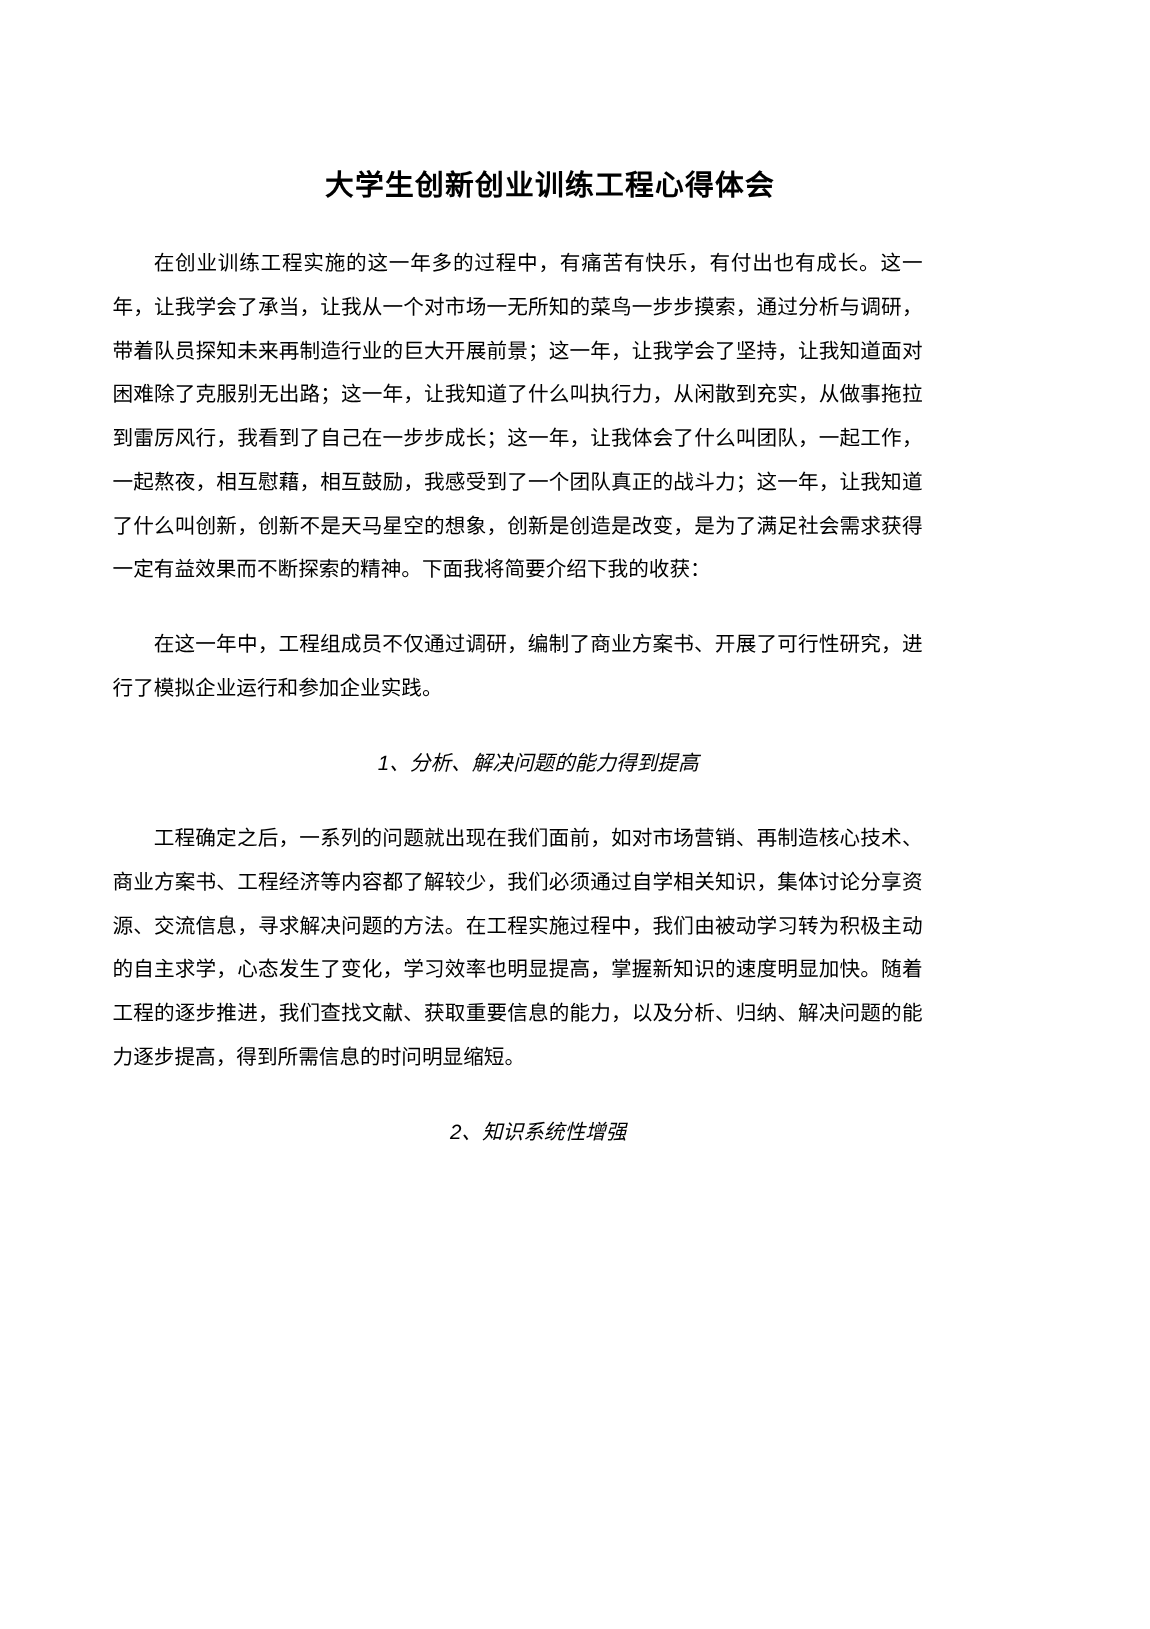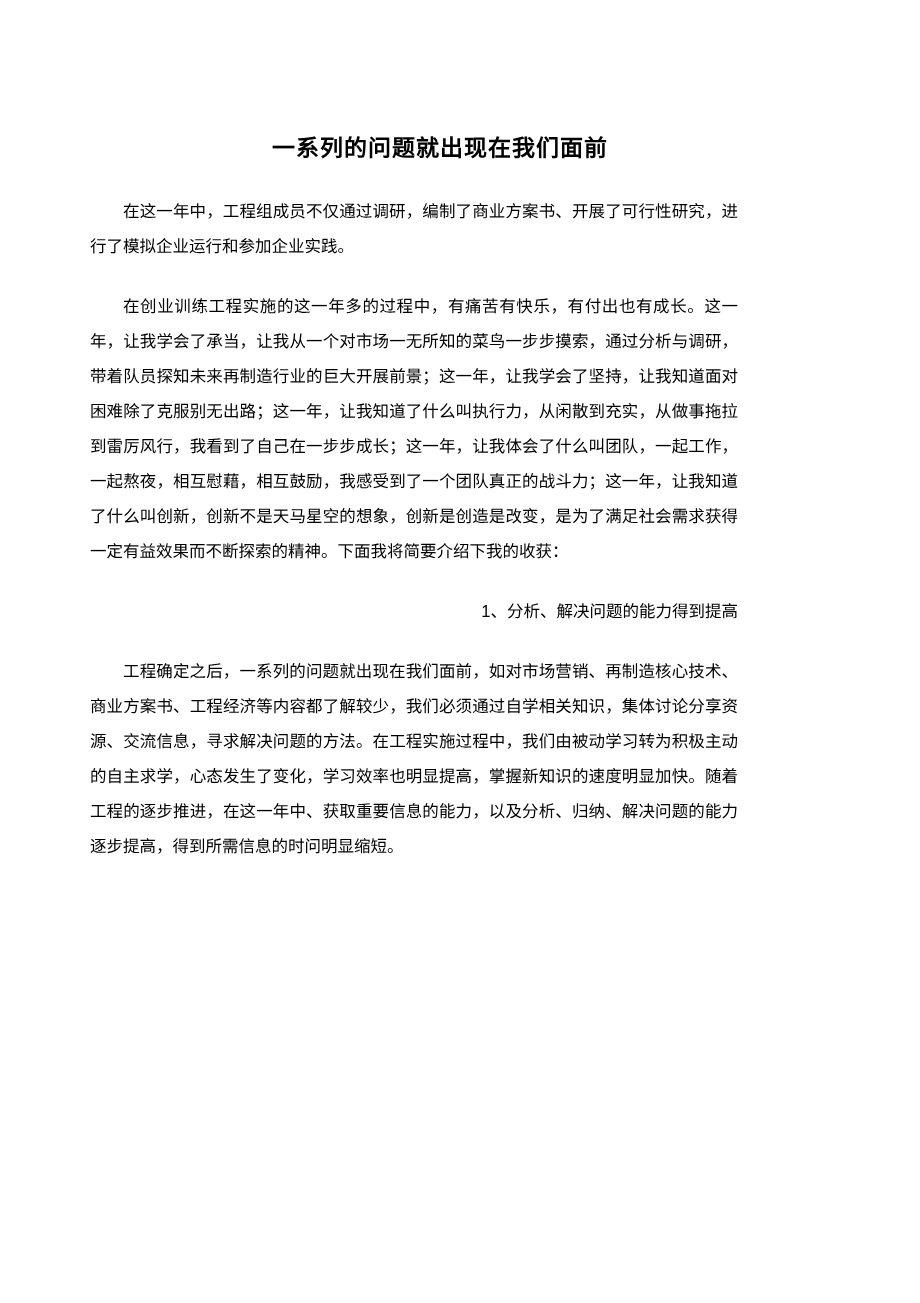--- a/index.html
+++ b/index.html
@@ -33,36 +33,38 @@
     width: 648px;
     margin: 0 0 25px 0;
     font-size: 16.5px;
     line-height: 35px;
     text-align: justify;
     text-justify: inter-ideograph;
     text-indent: 2em;
     word-break: normal;
   }
   .para.heading {
-    text-align: right;
+    text-align: center;
+    font-style: italic;
   }
 </style>
 </head>
 <body>
 
 <div class="page">
   <div class="content">
 
-    <p class="doc-title">一系列的问题就出现在我们面前</p>
+    <p class="doc-title">大学生创新创业训练工程心得体会</p>
+
+    <p class="para">在创业训练工程实施的这一年多的过程中，有痛苦有快乐，有付出也有成长。这一年，让我学会了承当，让我从一个对市场一无所知的菜鸟一步步摸索，通过分析与调研，带着队员探知未来再制造行业的巨大开展前景；这一年，让我学会了坚持，让我知道面对困难除了克服别无出路；这一年，让我知道了什么叫执行力，从闲散到充实，从做事拖拉到雷厉风行，我看到了自己在一步步成长；这一年，让我体会了什么叫团队，一起工作，一起熬夜，相互慰藉，相互鼓励，我感受到了一个团队真正的战斗力；这一年，让我知道了什么叫创新，创新不是天马星空的想象，创新是创造是改变，是为了满足社会需求获得一定有益效果而不断探索的精神。下面我将简要介绍下我的收获：</p>
 
     <p class="para">在这一年中，工程组成员不仅通过调研，编制了商业方案书、开展了可行性研究，进行了模拟企业运行和参加企业实践。</p>
 
-    <p class="para">在创业训练工程实施的这一年多的过程中，有痛苦有快乐，有付出也有成长。这一年，让我学会了承当，让我从一个对市场一无所知的菜鸟一步步摸索，通过分析与调研，带着队员探知未来再制造行业的巨大开展前景；这一年，让我学会了坚持，让我知道面对困难除了克服别无出路；这一年，让我知道了什么叫执行力，从闲散到充实，从做事拖拉到雷厉风行，我看到了自己在一步步成长；这一年，让我体会了什么叫团队，一起工作，一起熬夜，相互慰藉，相互鼓励，我感受到了一个团队真正的战斗力；这一年，让我知道了什么叫创新，创新不是天马星空的想象，创新是创造是改变，是为了满足社会需求获得一定有益效果而不断探索的精神。下面我将简要介绍下我的收获：</p>
-
     <p class="para heading">1、分析、解决问题的能力得到提高</p>
 
-    <p class="para">工程确定之后，一系列的问题就出现在我们面前，如对市场营销、再制造核心技术、商业方案书、工程经济等内容都了解较少，我们必须通过自学相关知识，集体讨论分享资源、交流信息，寻求解决问题的方法。在工程实施过程中，我们由被动学习转为积极主动的自主求学，心态发生了变化，学习效率也明显提高，掌握新知识的速度明显加快。随着工程的逐步推进，在这一年中、获取重要信息的能力，以及分析、归纳、解决问题的能力逐步提高，得到所需信息的时问明显缩短。</p>
+    <p class="para">工程确定之后，一系列的问题就出现在我们面前，如对市场营销、再制造核心技术、商业方案书、工程经济等内容都了解较少，我们必须通过自学相关知识，集体讨论分享资源、交流信息，寻求解决问题的方法。在工程实施过程中，我们由被动学习转为积极主动的自主求学，心态发生了变化，学习效率也明显提高，掌握新知识的速度明显加快。随着工程的逐步推进，我们查找文献、获取重要信息的能力，以及分析、归纳、解决问题的能力逐步提高，得到所需信息的时问明显缩短。</p>
 
+    <p class="para heading">2、知识系统性增强</p>
 
 
 
   </div>
 </div>
 
 </body></html>

